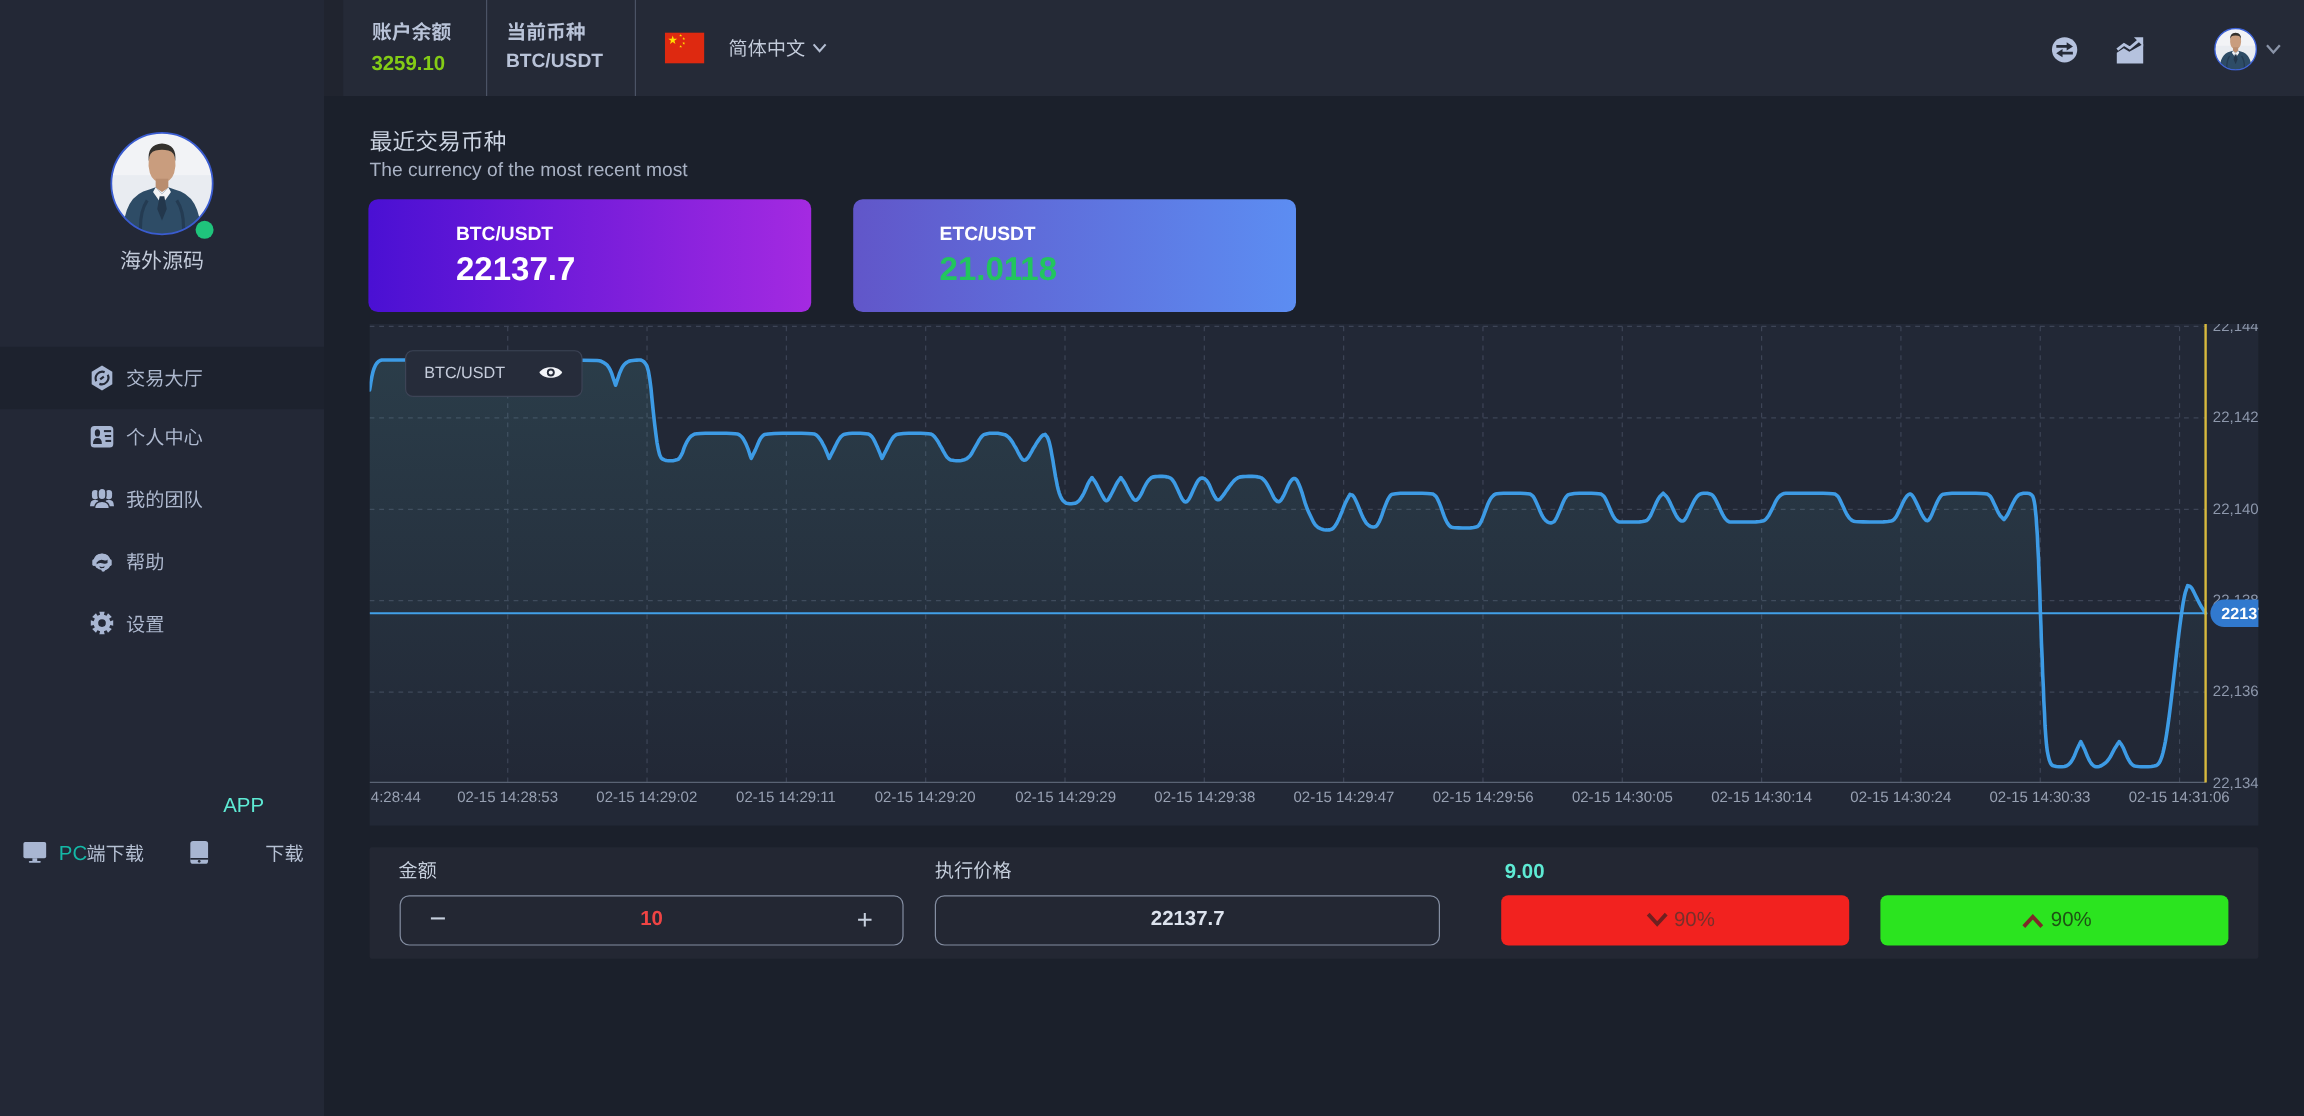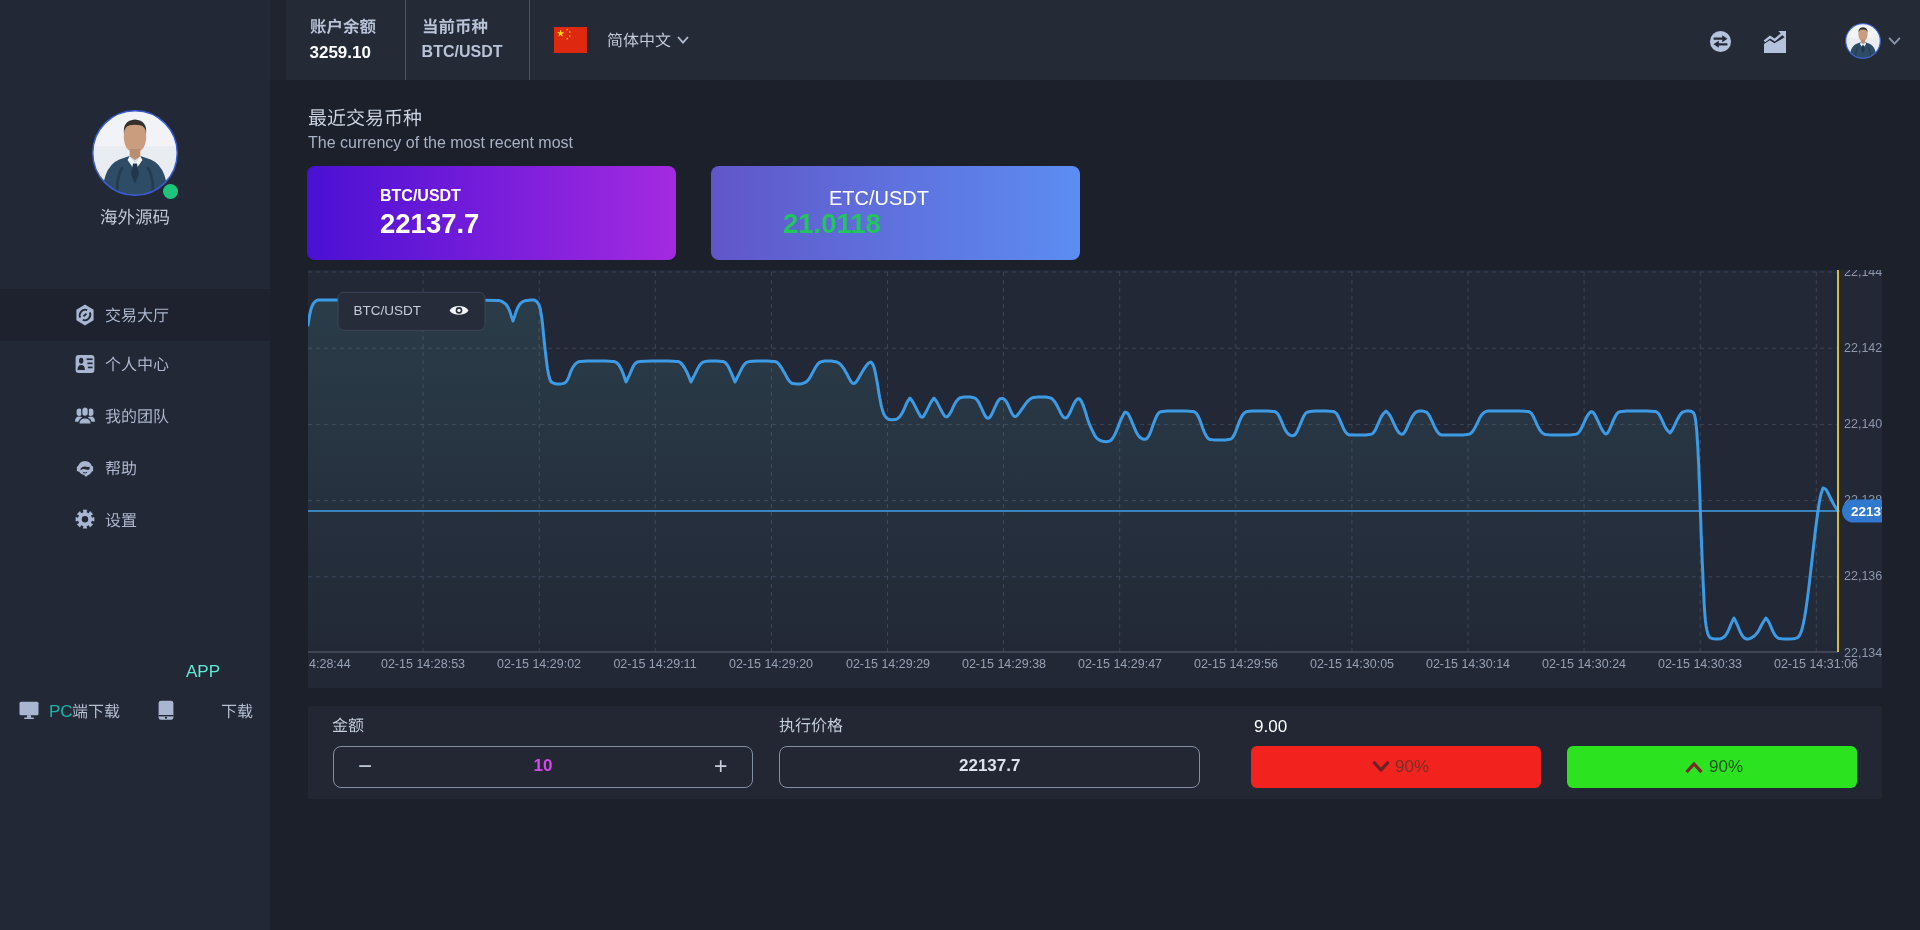--- a/index.html
+++ b/index.html
@@ -140,21 +140,21 @@
 <svg class="ck" style="left:221px;top:703.0px;" width="32" height="16" viewBox="0 -880 2000 1000" fill="#b6c1d4">
     <use href="#r4e0b" x="0"></use>
     <use href="#r8f7d" x="1000"></use>
   </svg>
 <svg class="ck" style="left:309.5px;top:18.1px;" width="66.0" height="16.5" viewBox="0 -880 4000 1000" fill="#b9c3d8">
     <use href="#b8d26" x="0"></use>
     <use href="#b6237" x="1000"></use>
     <use href="#b4f59" x="2000"></use>
     <use href="#b989d" x="3000"></use>
   </svg>
-<div class="t" style="left:309.5px;top:42.6px;font-size:17px;font-weight:bold;color:#ffffff">3259.10</div>
+<div class="t" style="left:309.5px;top:42.6px;font-size:17px;font-weight:bold;color:#84cc16">3259.10</div>
 <svg class="ck" style="left:422px;top:18.1px;" width="66.0" height="16.5" viewBox="0 -880 4000 1000" fill="#b9c3d8">
     <use href="#b5f53" x="0"></use>
     <use href="#b524d" x="1000"></use>
     <use href="#b5e01" x="2000"></use>
     <use href="#b79cd" x="3000"></use>
   </svg>
 <div class="t" style="left:421.6px;top:42.6px;font-size:16px;font-weight:bold;color:#b9c3d8">BTC/USDT</div>
 <svg class="ic" style="left:554px;top:27px" width="33" height="26" viewBox="0 0 33 26">
     <rect width="33" height="26" fill="#de2910"></rect>
     <polygon points="6.60,2.60 7.48,5.29 10.31,5.29 8.02,6.96 8.89,9.66 6.60,7.99 4.31,9.66 5.18,6.96 2.89,5.29 5.72,5.29" fill="#ffde00"></polygon>
@@ -211,21 +211,21 @@
     <use href="#r4ea4" x="2000"></use>
     <use href="#r6613" x="3000"></use>
     <use href="#r5e01" x="4000"></use>
     <use href="#r79cd" x="5000"></use>
   </svg>
 <div class="t" style="left:308px;top:133.5px;font-size:16px;color:#a9b2c4">The currency of the most recent most</div>
 <div class="card" style="left:307px;background:linear-gradient(90deg,#4a10d3,#a42ae1)"></div>
 <div class="t" style="left:380px;top:186.8px;font-size:16px;font-weight:bold;color:#fff">BTC/USDT</div>
 <div class="t" style="left:380px;top:207.8px;font-size:27.5px;font-weight:bold;color:#fff">22137.7</div>
 <div class="card" style="left:711px;background:linear-gradient(90deg,#6156c9,#5c8df2)"></div>
-<div class="t" style="left:829px;top:186.8px;font-size:20px;font-weight:normal;color:#fff">ETC/USDT</div>
+<div class="t" style="left:783px;top:186.8px;font-size:16px;font-weight:bold;color:#fff">ETC/USDT</div>
 <div class="t" style="left:783px;top:207.8px;font-size:27.5px;font-weight:bold;color:#22c55e">21.0118</div>
 <svg class="chart" style="left:308px;top:270px" width="1574" height="418" viewBox="0 0 1574 418">
     <defs>
       <linearGradient id="area" x1="0" y1="0" x2="0" y2="1">
         <stop offset="0" stop-color="#63c6c9" stop-opacity="0.13"></stop>
         <stop offset="1" stop-color="#63c6c9" stop-opacity="0"></stop>
       </linearGradient>
     </defs>
     <line x1="0" y1="2.0" x2="1530" y2="2.0" stroke="#3d4456" stroke-width="1" stroke-dasharray="4 4"></line>
     <line x1="0" y1="78.2" x2="1530" y2="78.2" stroke="#3d4456" stroke-width="1" stroke-dasharray="4 4"></line>
@@ -280,31 +280,31 @@
       <circle cx="0" cy="0" r="3.3" fill="#262c3a"></circle>
       <circle cx="0" cy="0" r="1.7" fill="#f2f4f8"></circle>
     </g>
   </svg>
 <svg class="ck" style="left:332px;top:717.0px;" width="32" height="16" viewBox="0 -880 2000 1000" fill="#c6cfdd">
     <use href="#r91d1" x="0"></use>
     <use href="#r989d" x="1000"></use>
   </svg>
 <div class="box" style="left:333px;top:746px;width:420px"></div>
 <div class="t" style="left:358px;top:752px;font-size:24px;color:#c6cfdd">−</div>
-<div class="t" style="left:533.5px;top:756px;font-size:17px;font-weight:bold;color:#d946ef">10</div>
+<div class="t" style="left:533.5px;top:756px;font-size:17px;font-weight:bold;color:#ef4444">10</div>
 <div class="t" style="left:714px;top:752.5px;font-size:23px;color:#c6cfdd">+</div>
 <svg class="ck" style="left:779px;top:717.0px;" width="64" height="16" viewBox="0 -880 4000 1000" fill="#c6cfdd">
     <use href="#r6267" x="0"></use>
     <use href="#r884c" x="1000"></use>
     <use href="#r4ef7" x="2000"></use>
     <use href="#r683c" x="3000"></use>
   </svg>
 <div class="box" style="left:779px;top:746px;width:421px"></div>
 <div class="t" style="left:959px;top:756px;font-size:17px;font-weight:bold;color:#dde3ee">22137.7</div>
-<div class="t" style="left:1254px;top:716.5px;font-size:17px;font-weight:normal;color:#ffffff">9.00</div>
+<div class="t" style="left:1254px;top:716.5px;font-size:17px;font-weight:bold;color:#5eead4">9.00</div>
 <div class="btn" style="left:1251px;width:290px;background:#f2221f"></div>
 <svg class="ic" style="left:1371px;top:759px" width="20" height="15" viewBox="0 0 20 15">
     <path d="M2.5 2.8 L10 11 L17.5 2.8" fill="none" stroke="#6f2020" stroke-width="3.2"></path>
   </svg>
 <div class="t" style="left:1395px;top:757px;font-size:17px;color:#77302b">90%</div>
 <div class="btn" style="left:1567px;width:290px;background:#2be41f"></div>
 <svg class="ic" style="left:1684px;top:760px" width="20" height="15" viewBox="0 0 20 15">
     <path d="M2.5 12.2 L10 4 L17.5 12.2" fill="none" stroke="#7c2a28" stroke-width="3.2"></path>
   </svg>
 <div class="t" style="left:1709px;top:757px;font-size:17px;color:#1e5214">90%</div>

